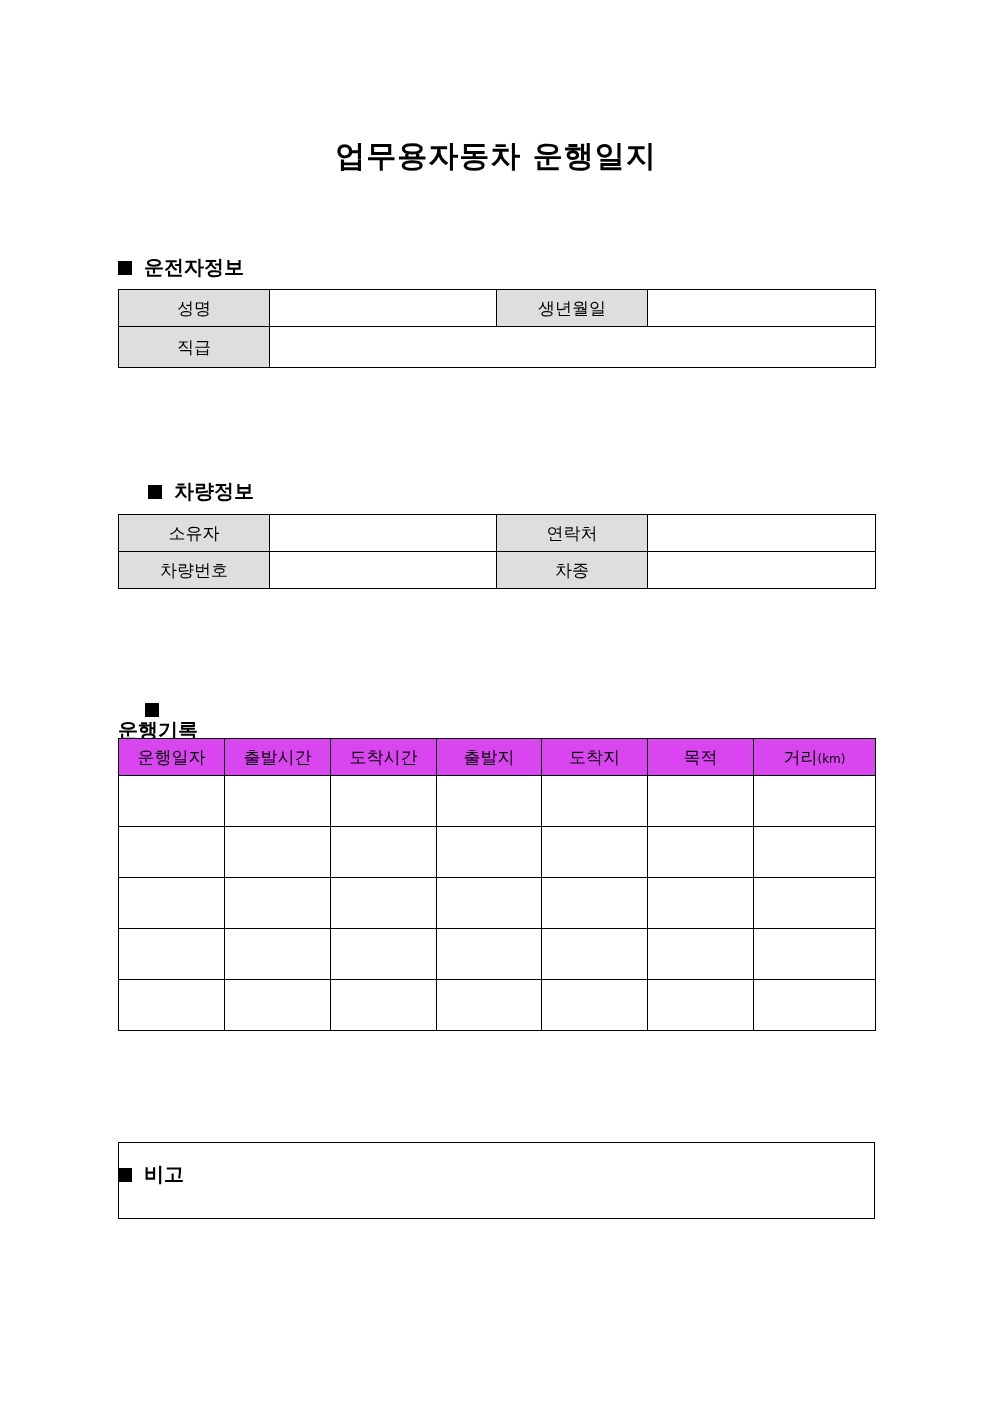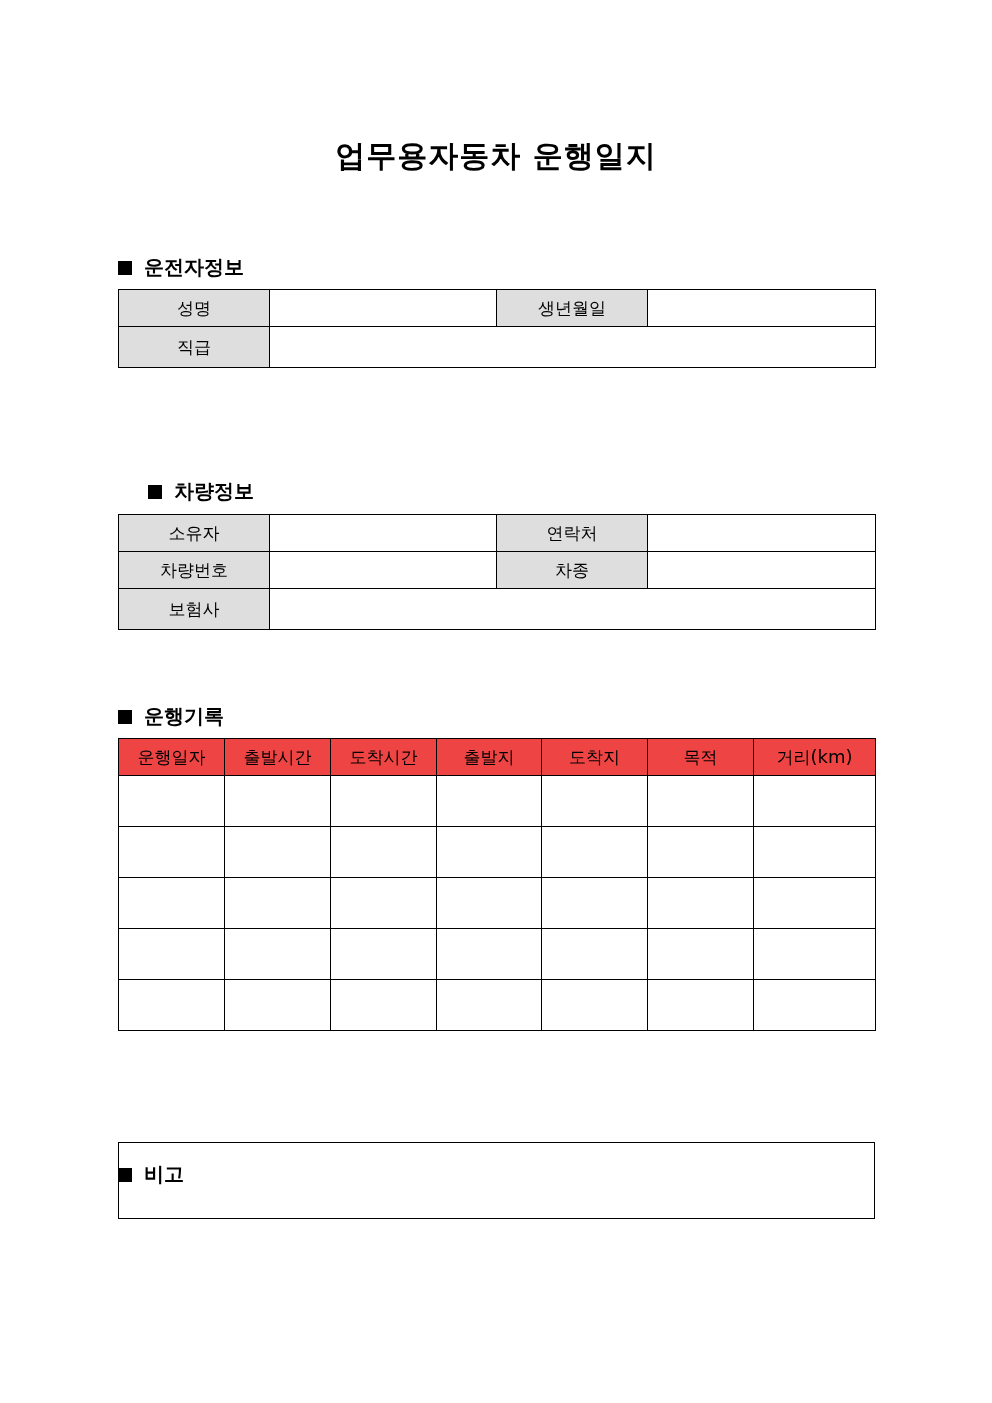--- a/index.html
+++ b/index.html
@@ -5,24 +5,24 @@
   html, body { margin: 0; padding: 0; background: #ffffff; }
   body { width: 992px; height: 1403px; position: relative; font-family: "DejaVu Sans", "Liberation Sans", sans-serif; color: #000; }
   .title { position: absolute; top: 136px; left: 0; width: 992px; text-align: center; font-size: 30px; font-weight: bold; letter-spacing: 1px; }
   .section-head { position: absolute; left: 118px; font-size: 20px; font-weight: bold; display: flex; align-items: center; }
   .sq { display: inline-block; width: 14px; height: 14px; background: #000; margin-right: 12px; }
   table { position: absolute; border-collapse: collapse; table-layout: fixed; padding-left: 30px; }
   td, th { border: 1.5px solid #000; padding: 0; text-align: center; font-size: 17px; font-weight: normal; }
   .lbl { background: #dedede; }
   .info td { height: 36px; }
   .info tr.tall td { height: 40px; }
-  .log th { height: 36px; background: #ef4444; }
+  .log th { height: 36px; background: #d946ef; }
   .log td { height: 50px; }
   .memo { position: absolute; left: 118px; top: 1142px; width: 755px; height: 75px; border: 1.5px solid #000; }
-  .km { font-size: 18px; }
+  .km { font-size: 12px; }
 </style>
 </head>
 <body>
 
 <div class="title">업무용자동차 운행일지</div>
 
 <div class="section-head" style="top:254px;">
   <span class="sq"></span>
   <span>운전자정보</span>
 </div>
@@ -64,28 +64,24 @@
     <td></td>
     <td class="lbl">연락처</td>
     <td></td>
   </tr>
   <tr>
     <td class="lbl">차량번호</td>
     <td></td>
     <td class="lbl">차종</td>
     <td></td>
   </tr>
-  <tr class="tall">
-    <td class="lbl">보험사</td>
-    <td colspan="3"></td>
-  </tr>
 </tbody>
   </table>
 
-<div class="section-head" style="top:703px;">
+<div class="section-head" style="top:703px;flex-direction:column;">
   <span class="sq"></span>
   <span>운행기록</span>
 </div>
 <table class="log" style="left:118px; top:738px; width:757px;">
   <colgroup>
     <col style="width:106px">
       <col style="width:106px">
       <col style="width:106px">
       <col style="width:105px">
     <col style="width:106px">

